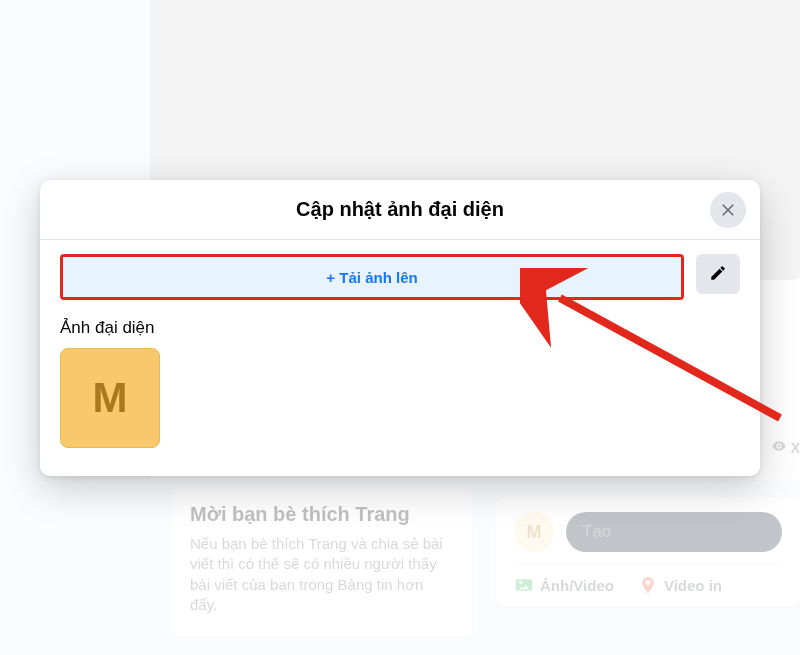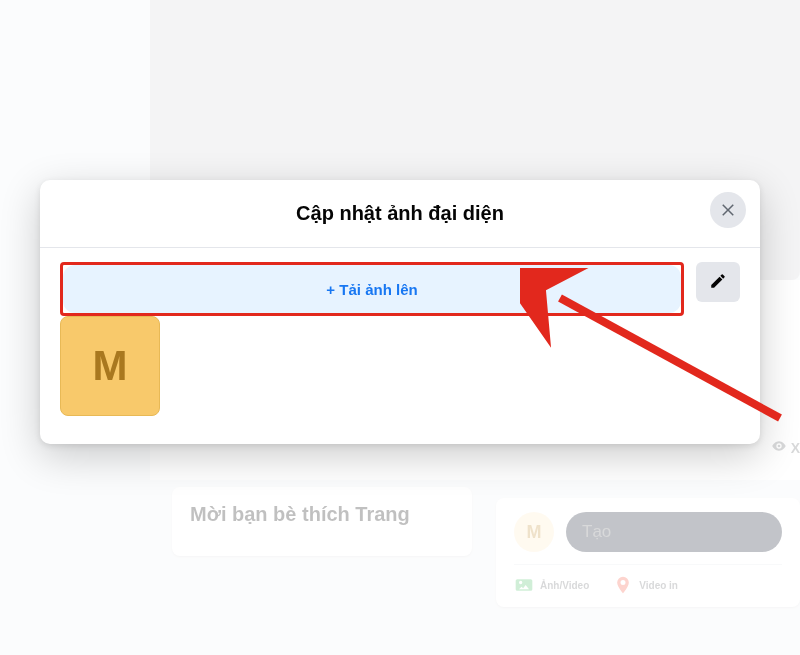--- a/index.html
+++ b/index.html
@@ -90,21 +90,21 @@
       margin: 12px 0 10px;
     }
     .post-actions {
       display: flex;
       gap: 24px;
     }
     .post-act {
       display: inline-flex;
       align-items: center;
       gap: 6px;
-      font-size: 10px;
+      font-size: 15px;
       font-weight: 600;
       color: #65676b;
       cursor: pointer;
       text-align: center;
     }
     .post-act .ic { width:20px; height:20px; display:inline-block; }
     .eye-badge {
       position: absolute;
       right: 0; top: 438px;
       display:flex; align-items:center; gap:4px;
@@ -122,21 +122,21 @@
       position: absolute;
       z-index: 20;
       left: 40px; width: 720px;
       top: 180px;
       background: #ffffff;
       border-radius: 10px;
       box-shadow: 0 12px 40px rgba(0,0,0,0.2), 0 2px 6px rgba(0,0,0,0.1);
     }
     .modal-head {
       position: relative;
-      height: 68px;
+      height: 60px;
       border-bottom: 1px solid #e4e6eb;
       display: flex;
       align-items: center;
       justify-content: center;
     }
     .modal-title {
       font-size: 20px;
       font-weight: 700;
       color: #050505;
     }
@@ -158,22 +158,22 @@
       gap: 12px;
       align-items: stretch;
     }
     .upload-btn {
       flex: 1;
       background: #e7f3ff;
       color: #1877f2;
       font-weight: 600;
       font-size: 15px;
       border: none;
-      border-radius: 12px;
-      height: 48px;
+      border-radius: 0;
+      height: 40px;
       display:flex; align-items:center; justify-content:center;
       cursor: pointer;
     }
     .upload-highlight {
       border: 3px solid #e2281d;
       border-radius: 4px;
       flex: 1;
       display: flex;
       padding: 0;
     }
@@ -224,20 +224,21 @@
   <span class="e">
     <svg viewBox="0 0 24 24" width="16" height="16" fill="#65676b">
         <path d="M12 5c-5 0-9 4.5-10 7 1 2.5 5 7 10 7s9-4.5 10-7c-1-2.5-5-7-10-7zm0 11a4 4 0 110-8 4 4 0 010 8zm0-2a2 2 0 100-4 2 2 0 000 4z"></path>
       </svg>
   </span>
   <span>X</span>
 </div>
 
 <div class="invite-card">
   <div class="title">Mời bạn bè thích Trang</div>
+  <div class="desc">Nếu bạn bè thích Trang và chia sẻ bài viết thì có thể sẽ có nhiều người thấy bài viết của bạn trong Bảng tin hơn đấy.</div>
 </div>
 
 <div class="post-card">
   <div class="post-top">
     <div class="post-avatar">
       <span>M</span>
     </div>
     <div class="post-prompt">
       <span>Tạo</span>
     </div>
@@ -284,20 +285,21 @@
         </button>
       </div>
       <button class="edit-btn">
         <span>
           <svg viewBox="0 0 24 24" fill="#050505">
               <path d="M3 17.25V21h3.75L17.81 9.94l-3.75-3.75L3 17.25zM20.71 7.04a1 1 0 000-1.41l-2.34-2.34a1 1 0 00-1.41 0l-1.83 1.83 3.75 3.75 1.83-1.83z"></path>
             </svg>
         </span>
       </button>
     </div>
+    <div class="section-label">Ảnh đại diện</div>
     <div class="avatar-thumb">
       <span class="m">M</span>
     </div>
   </div>
 </div>
 
 <svg class="arrow" width="280" height="170" style="left:520px; top:268px;">
   <defs>
     <marker id="ah" markerWidth="12" markerHeight="12" refX="2" refY="6" orient="auto">
       <path d="M0,0 L12,6 L0,12 L4,6 z" fill="#e2281d"></path>

